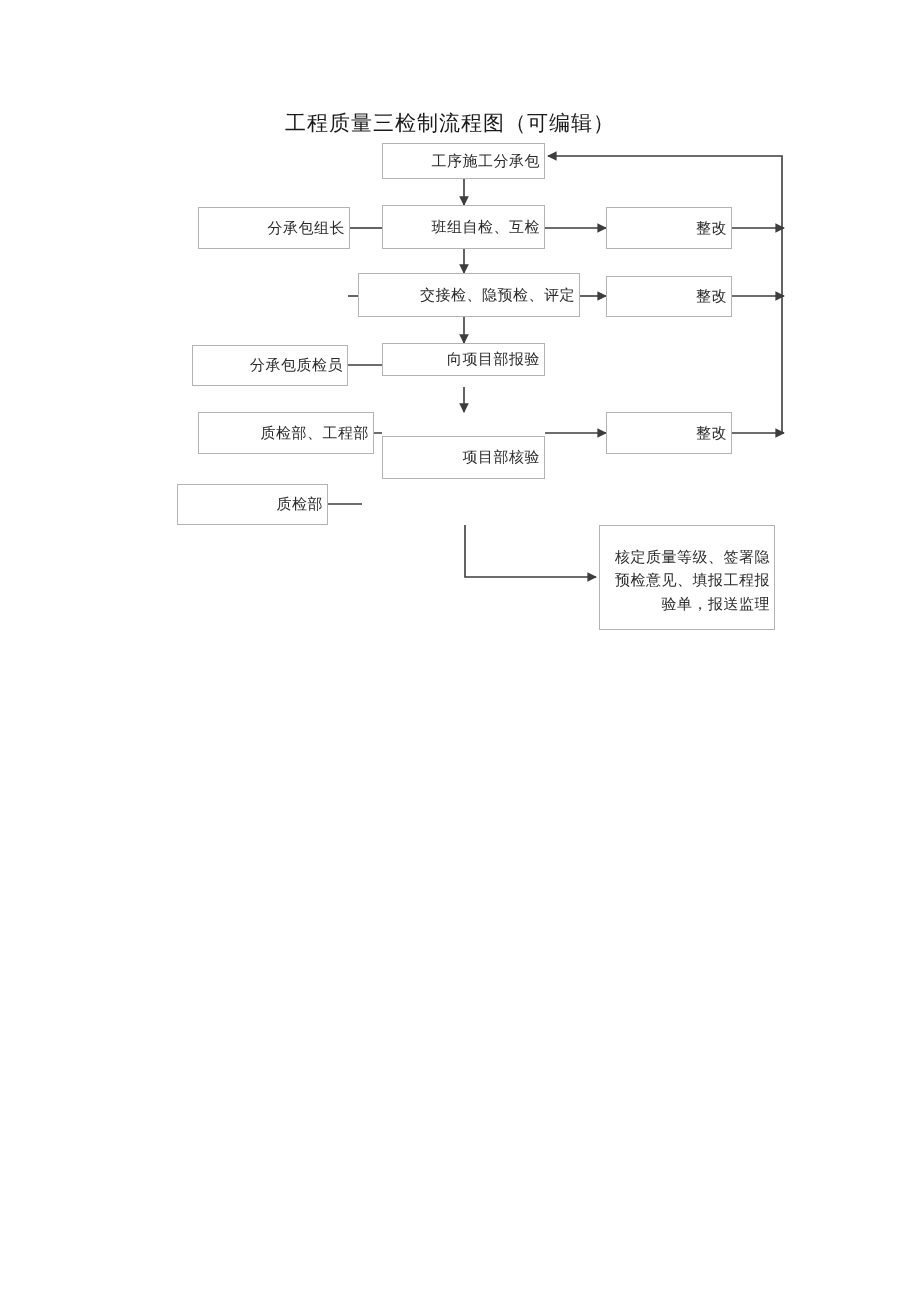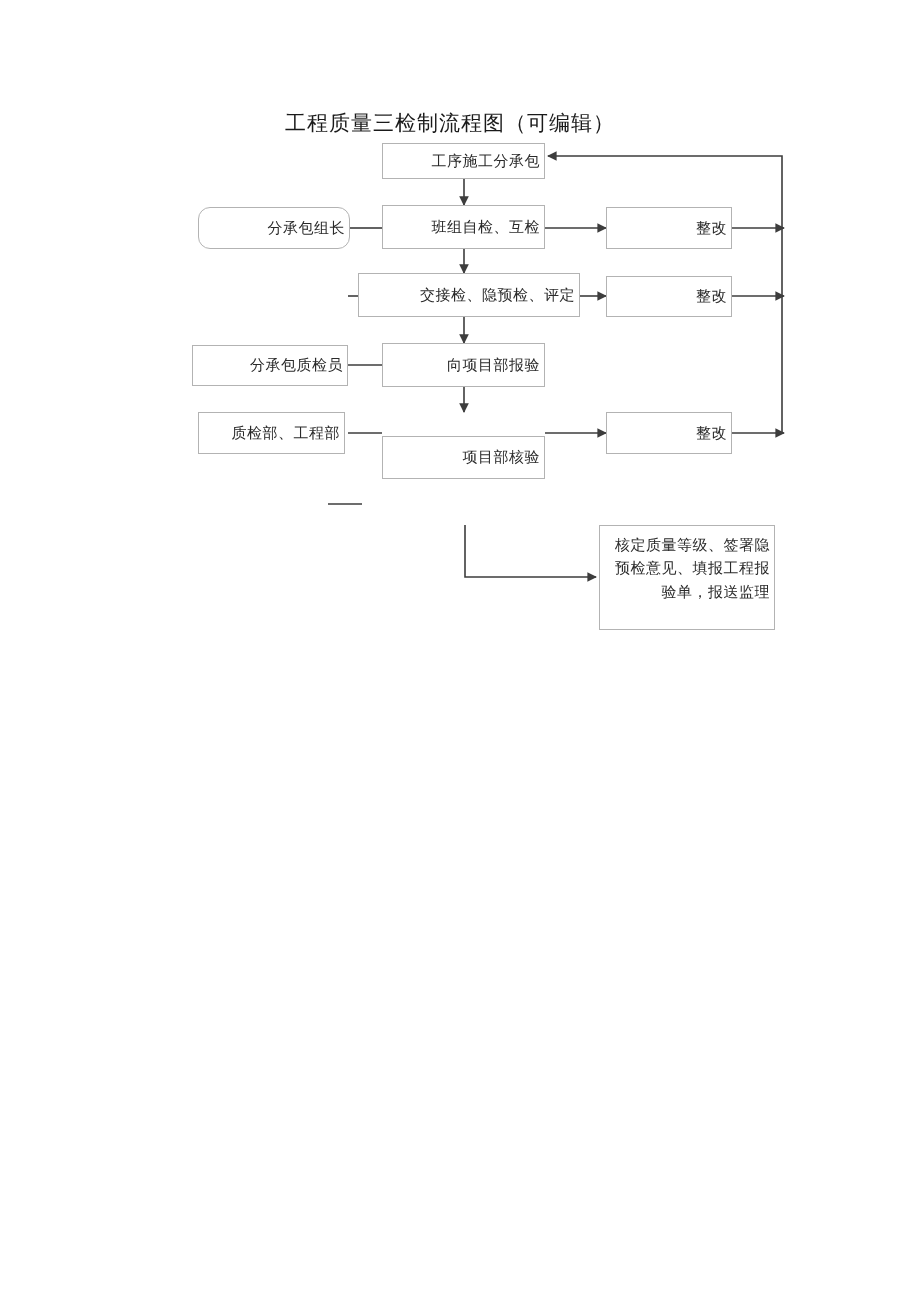--- a/index.html
+++ b/index.html
@@ -51,21 +51,21 @@
     justify-content: center;
     text-align: right;
     color: #2a2a2a;
     font-size: 15px;
     line-height: 1.5;
     letter-spacing: 0.5px;
     font-family: "Liberation Serif", "DejaVu Serif", serif;
   }
   .node.multiline {
     align-items: flex-start;
-    padding-top: 8px;
+    padding-top: 20px;
     line-height: 1.55;
   }
   .node span {
     display: block;
     width: 100%;
     padding: 0 4px;
   }
 </style>
 </head>
 <body>
@@ -105,21 +105,21 @@
       <path d="M 782 434 L 782 156 L 548 156" marker-end="url(#arrow)"></path>
 
       <path d="M 465 525 L 465 577 L 596 577" marker-end="url(#arrow)"></path>
     </g>
   </svg>
 
   <div class="node" style="left:382px; top:143px; width:163px; height:36px;">
     <span>工序施工分承包</span>
   </div>
 
-  <div class="node" style="left:198px; top:207px; width:152px; height:42px;border-radius:12px;">
+  <div class="node" style="left:198px; top:207px; width:152px; height:42px;">
     <span>分承包组长</span>
   </div>
 
   <div class="node" style="left:382px; top:205px; width:163px; height:44px;padding-left:20px;">
     <span>班组自检、互检</span>
   </div>
 
   <div class="node" style="left:606px; top:207px; width:126px; height:42px;">
     <span>整改</span>
   </div>
@@ -130,35 +130,38 @@
   </div>
 
   <div class="node" style="left:606px; top:276px; width:126px; height:41px;">
     <span>整改</span>
   </div>
 
   <div class="node" style="left:192px; top:345px; width:156px; height:41px;padding-left:32px;">
     <span>分承包质检员</span>
   </div>
 
-  <div class="node" style="left:382px; top:343px; width:163px; height:44px;">
+  <div class="node" style="left:382px; top:343px; width:163px; height:33px;">
     <span>向项目部报验</span>
   </div>
 
-  <div class="node" style="left:198px; top:412px; width:147px; height:42px;">
+  <div class="node" style="left:198px; top:412px; width:176px; height:42px;">
     <span>质检部、工程部</span>
   </div>
 
   <div class="node" style="left:382px; top:412px; width:163px; height:43px;margin-top:24px;">
     <span>项目部核验</span>
   </div>
 
   <div class="node" style="left:606px; top:412px; width:126px; height:42px;">
     <span>整改</span>
   </div>
 
+  <div class="node" style="left:177px; top:484px; width:151px; height:41px;">
+    <span>质检部</span>
+  </div>
 
 
   <div class="node multiline" style="left:599px; top:525px; width:176px; height:105px;">
     <span>核定质量等级、签署隐预检意见、填报工程报验单，报送监理</span>
   </div>
 
 </div>
 
 </body></html>

